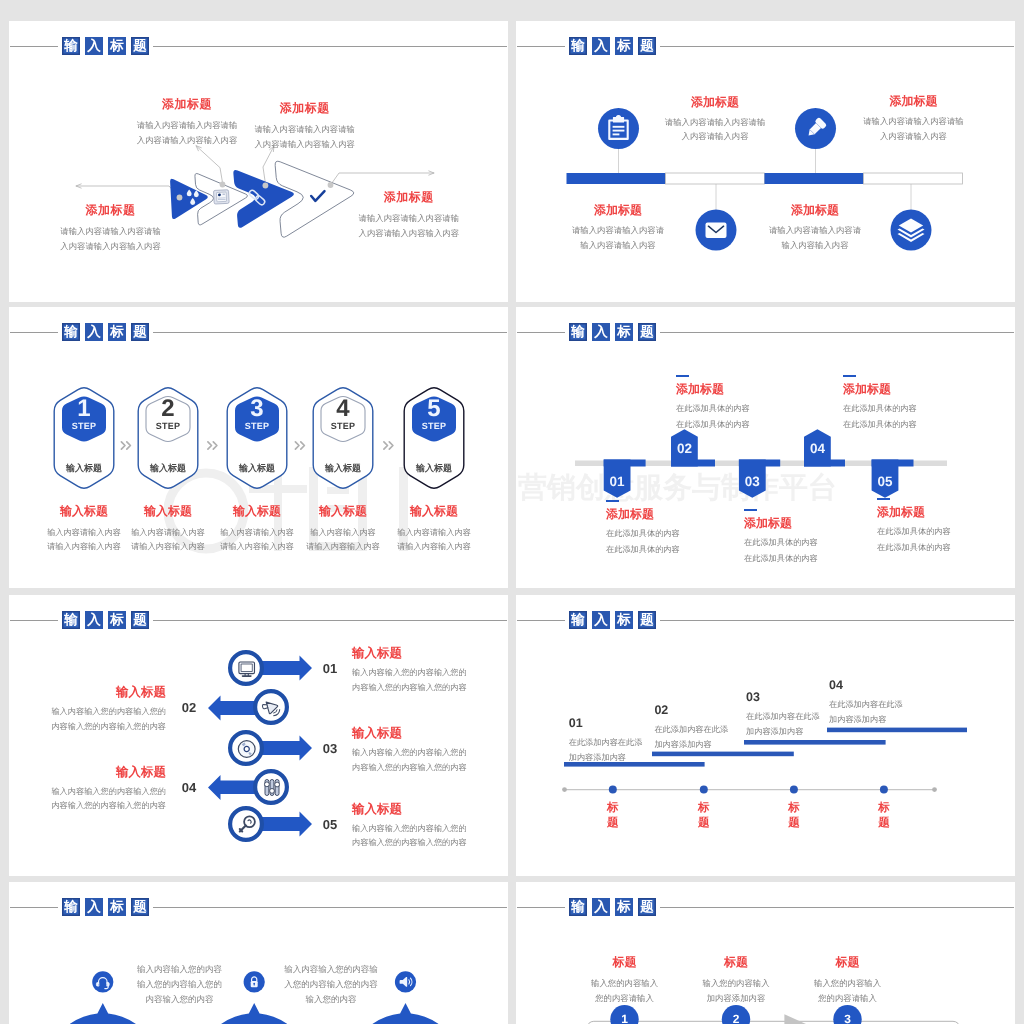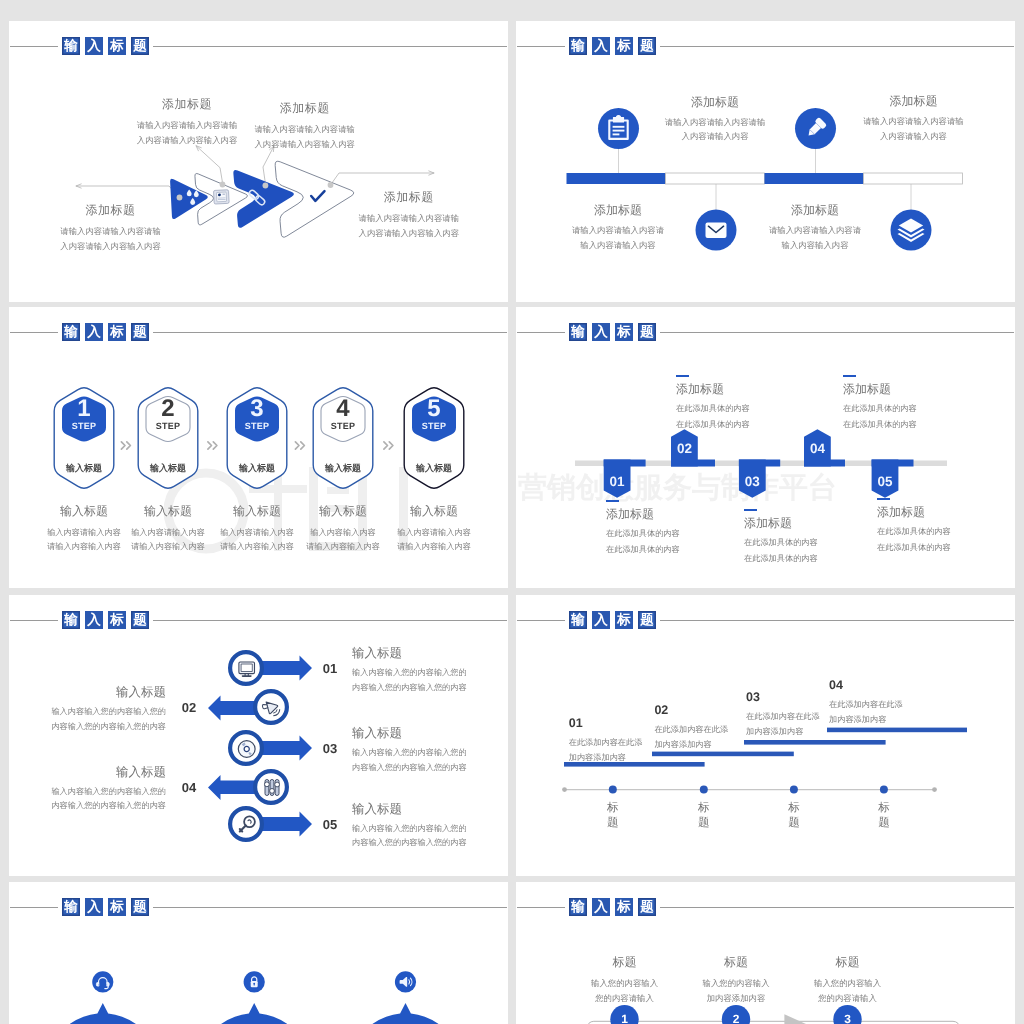--- a/index.html
+++ b/index.html
@@ -17,21 +17,21 @@
   .hdr{position:absolute;left:0;top:0;width:499px;height:46px;}
   .hdr .rule{position:absolute;left:1px;top:24.5px;width:497px;height:1px;background:#9a9a9a;}
   .hdr .badge{position:absolute;left:49px;top:12px;display:flex;gap:5px;
               background:#fff;padding:4px;z-index:3;}
   .hdr .sq{width:18px;height:18px;background:#2a58b0;color:#fff;font-size:13.5px;
            line-height:18px;text-align:center;font-weight:700;
            box-sizing:border-box;position:relative;z-index:2;}
   .hdr .sq.e{background:#3060b8;box-shadow:inset 0 0 0 1.5px #23468f;}
   .hdr .sq.m{background:#2a58b0;}
 
-  .ttl{font-weight:400;color:#737373;white-space:nowrap;}
+  .ttl{font-weight:700;color:#ef4444;white-space:nowrap;}
   .bdy{color:#808080;white-space:nowrap;}
   .center{text-align:center}
   .tbox{position:absolute;}
 
   
   .wm{position:absolute;pointer-events:none;color:#efefef;font-weight:700;
       white-space:nowrap;z-index:0;}
 
   .chev-out{fill:#fff;stroke:#606a7d;stroke-width:0.8;}
   .chev-fill{fill:#1f50bf;}
@@ -556,20 +556,30 @@
       <path d="M-2.6 -0.6 V-2.4 a2.6 2.6 0 0 1 5.2 0 V-0.6" fill="none" stroke="#eef4ff" stroke-width="1.2"></path>
       <rect x="-3.5" y="-0.8" width="7" height="6.2" rx="1.2" fill="#eef4ff"></rect>
       <circle cx="0" cy="1.7" r="0.9" fill="#2257c4"></circle>
       <rect x="-0.5" y="1.7" width="1" height="1.9" fill="#2257c4"></rect>
     </g>
     <g transform="translate(396.5,99.9)">
       <path d="M-5.0 -1.9 h2.3 L0.6 -4.8 a0.7 0.7 0 0 1 1.1 .6 V4.2 a0.7 0.7 0 0 1 -1.1 .6 L-2.7 1.9 h-2.3 a0.9 0.9 0 0 1 -0.9 -0.9 v-2.0 a0.9 0.9 0 0 1 0.9 -0.9 Z" fill="#eef4ff"></path>
       <path d="M3.4 -2.1 a3.6 3.6 0 0 1 0 4.2 M5.0 -3.8 a5.8 5.8 0 0 1 0 7.6" fill="none" stroke="#eef4ff" stroke-width="1.1" stroke-linecap="round"></path>
     </g>
   </svg>
+  <div class="tbox center" style="left:95.5px;top:79.5px;width:150px">
+    <div class="bdy" style="font-size:8.5px;line-height:15px">输入内容输入您的内容</div>
+    <div class="bdy" style="font-size:8.5px;line-height:15px">输入您的内容输入您的</div>
+    <div class="bdy" style="font-size:8.5px;line-height:15px">内容输入您的内容</div>
+  </div>
+  <div class="tbox center" style="left:246.9px;top:79.5px;width:150px">
+    <div class="bdy" style="font-size:8.5px;line-height:15px">输入内容输入您的内容输</div>
+    <div class="bdy" style="font-size:8.5px;line-height:15px">入您的内容输入您的内容</div>
+    <div class="bdy" style="font-size:8.5px;line-height:15px">输入您的内容</div>
+  </div>
 </div>
 <div class="slide s8">
   <div class="hdr">
     <div class="rule"></div>
     <div class="badge">
       <div class="sq e">输</div>
       <div class="sq m">入</div>
       <div class="sq m">标</div>
       <div class="sq e">题</div>
     </div>

